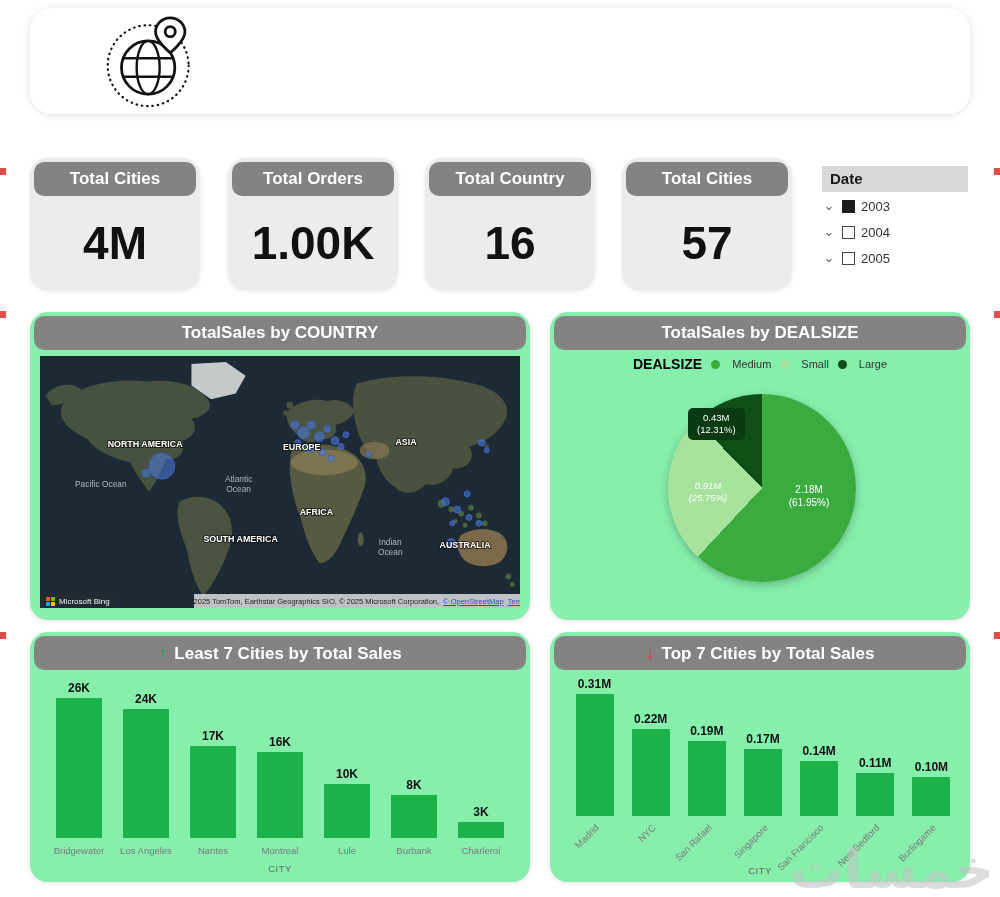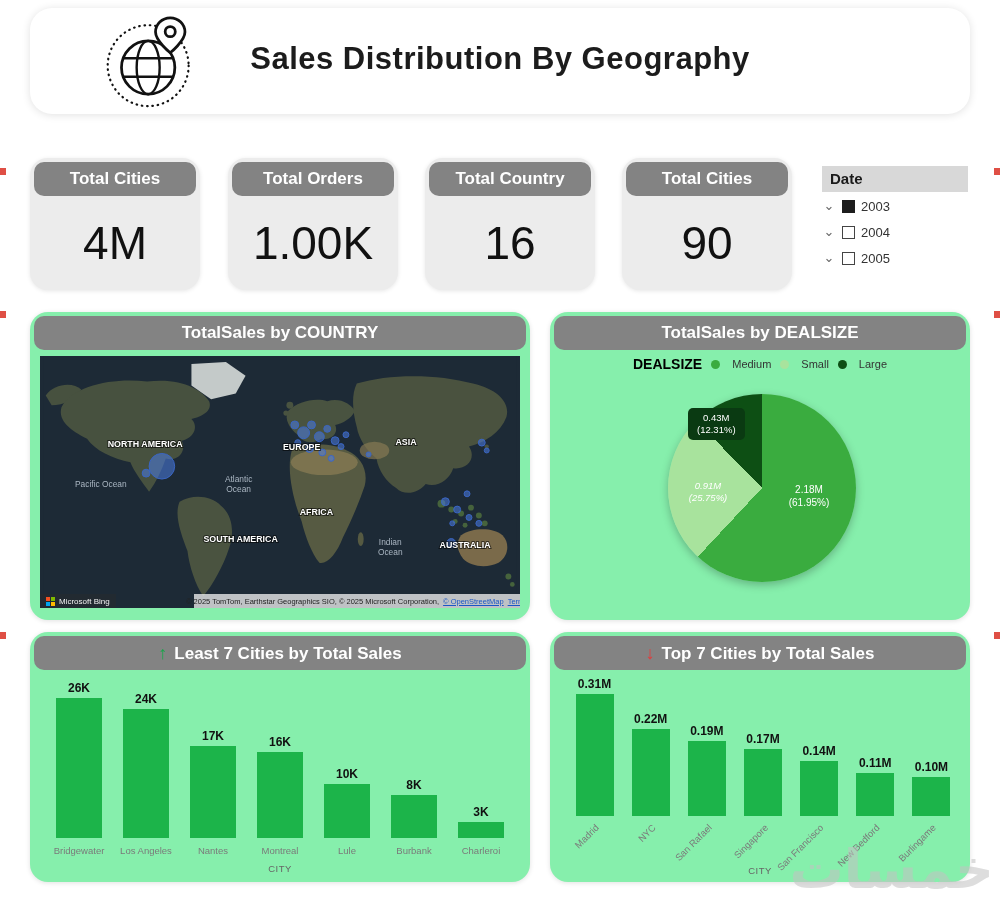--- a/index.html
+++ b/index.html
@@ -11,21 +11,21 @@
                border-radius:22px;box-shadow:0 1px 8px rgba(0,0,0,.12);}
   .page-title{position:absolute;left:0;right:0;top:33px;text-align:center;
               font-size:31px;font-weight:bold;color:#1c1c1c;letter-spacing:.5px;}
   .globe{position:absolute;left:74px;top:8px;width:92px;height:92px;}
 
   
   .kpi{position:absolute;top:158px;width:170px;height:132px;background:#ececec;border-radius:18px;
        box-shadow:0 1px 4px rgba(0,0,0,.10);}
   .band{position:absolute;left:4px;right:4px;top:4px;height:34px;line-height:34px;background:#838383;
         border-radius:10px;color:#fff;font-weight:bold;font-size:17px;text-align:center;}
-  .kpi .value{position:absolute;left:0;right:0;top:58px;text-align:center;font-size:46px;color:#111;}
+  .kpi .value{position:absolute;left:0;right:0;top:58px;text-align:center;font-size:46px;color:#111;font-weight:bold;}
 
   
   .slicer{position:absolute;left:822px;top:166px;width:150px;height:120px;}
   .slicer-header{background:#d8d8d8;color:#1a1a1a;font-weight:bold;font-size:15px;
                  height:26px;line-height:26px;padding-left:8px;width:138px;}
   .slicer-row{display:flex;align-items:center;gap:6px;height:24px;margin-top:2px;cursor:pointer;}
   .chev{color:#666;font-size:13px;width:14px;text-align:center;line-height:10px;}
   .slicer-check{width:13px;height:13px;border:1.5px solid #444;background:#fff;box-sizing:border-box;}
   .slicer-check.checked{background:#1d1d1d;border-color:#1d1d1d;}
   .slicer-label{font-size:13px;color:#333;}
@@ -98,38 +98,37 @@
   <div class="header-card">
     <svg class="globe" viewBox="0 0 100 100">
       <circle cx="48" cy="54" r="44" fill="none" stroke="#111" stroke-width="2.4" stroke-dasharray="0.6 5.2" stroke-linecap="round"></circle>
       <circle cx="48" cy="56" r="29" fill="none" stroke="#111" stroke-width="3"></circle>
       <ellipse cx="48" cy="56" rx="12.5" ry="29" fill="none" stroke="#111" stroke-width="2.6"></ellipse>
       <line x1="21" y1="46" x2="75" y2="46" stroke="#111" stroke-width="2.6"></line>
       <line x1="21" y1="66" x2="75" y2="66" stroke="#111" stroke-width="2.6"></line>
       <path d="M72,2 C81,2 88,9 88,17.5 C88,27 72,40 72,40 C72,40 56,27 56,17.5 C56,9 63,2 72,2 Z" fill="#fff" stroke="#111" stroke-width="3"></path>
       <circle cx="72" cy="17" r="5.5" fill="#fff" stroke="#111" stroke-width="3"></circle>
     </svg>
-    <div class="page-title">Sales Distribution By Geography</div>
   </div>
 
   <div class="kpi" style="left:30px">
     <div class="band">Total Cities</div>
     <div class="value">4M</div>
   </div>
   <div class="kpi" style="left:228px">
     <div class="band">Total Orders</div>
     <div class="value">1.00K</div>
   </div>
   <div class="kpi" style="left:425px">
     <div class="band">Total Country</div>
     <div class="value">16</div>
   </div>
   <div class="kpi" style="left:622px">
     <div class="band">Total Cities</div>
-    <div class="value">90</div>
+    <div class="value">57</div>
   </div>
 
   <div class="slicer">
     <div class="slicer-header">Date</div>
     <div class="slicer-row">
       <span class="chev">⌄</span>
       <span class="slicer-check checked"></span>
       <span class="slicer-label">2003</span>
     </div>
     <div class="slicer-row">

